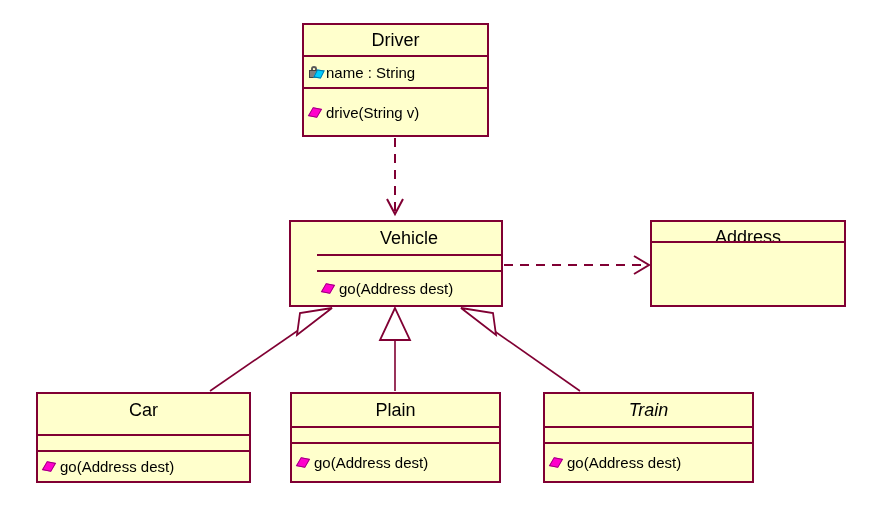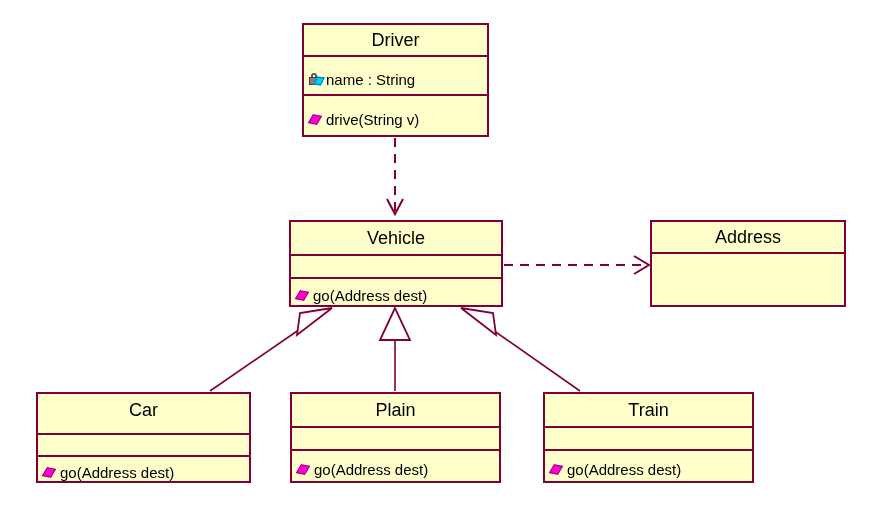--- a/index.html
+++ b/index.html
@@ -40,21 +40,20 @@
   }
   .uml-compartment {
     box-sizing: border-box;
     display: flex;
     align-items: center;
     padding-left: 4px;
     font-size: 15px;
     color: #000000;
     white-space: nowrap;
     overflow: hidden;
-    margin-top: 7px;
   }
   .uml-compartment.attrs {
     border-bottom: 2px solid #800033;
   }
   .uml-compartment.empty {
     min-height: 12px;
   }
   .member-text {
     margin-left: 1px;
   }
@@ -170,35 +169,35 @@
     </div>
 
     <div class="uml-compartment methods" style="flex:1 1 auto;">
       <span class="icon icon-method">
         <span class="rhombus"></span>
       </span>
       <span class="member-text">drive(String v)</span>
     </div>
   </div>
 
-  <div class="uml-class" id="class-vehicle" style="left:289px; top:220px; width:214px; height:87px;">
+  <div class="uml-class" id="class-vehicle" style="left:289px; top:220px; width:214px; height:87px;padding-left:26px;">
     <div class="uml-title" style="height:34px; line-height:32px;">Vehicle</div>
 
     <div class="uml-compartment attrs empty" style="height:16px;"></div>
 
     <div class="uml-compartment methods" style="flex:1 1 auto;">
       <span class="icon icon-method">
         <span class="rhombus"></span>
       </span>
       <span class="member-text">go(Address dest)</span>
     </div>
   </div>
 
   <div class="uml-class" id="class-address" style="left:650px; top:220px; width:196px; height:87px;">
-    <div class="uml-title" style="height:32px; line-height:31px;">Address</div>
+    <div class="uml-title" style="height:21px; line-height:31px;">Address</div>
 
 
     <div class="uml-compartment methods empty" style="flex:1 1 auto;"></div>
   </div>
 
   <div class="uml-class" id="class-car" style="left:36px; top:392px; width:215px; height:91px;">
     <div class="uml-title" style="height:42px; line-height:32px;">Car</div>
 
     <div class="uml-compartment attrs empty" style="height:16px;"></div>
 
@@ -217,21 +216,21 @@
 
     <div class="uml-compartment methods" style="flex:1 1 auto;">
       <span class="icon icon-method">
         <span class="rhombus"></span>
       </span>
       <span class="member-text">go(Address dest)</span>
     </div>
   </div>
 
   <div class="uml-class" id="class-train" style="left:543px; top:392px; width:211px; height:91px;">
-    <div class="uml-title" style="height:34px; line-height:32px;">Train</div>
+    <div class="uml-title" style="height:34px; line-height:32px;font-style:italic;">Train</div>
 
     <div class="uml-compartment attrs empty" style="height:16px;"></div>
 
     <div class="uml-compartment methods" style="flex:1 1 auto;">
       <span class="icon icon-method">
         <span class="rhombus"></span>
       </span>
       <span class="member-text">go(Address dest)</span>
     </div>
   </div>

